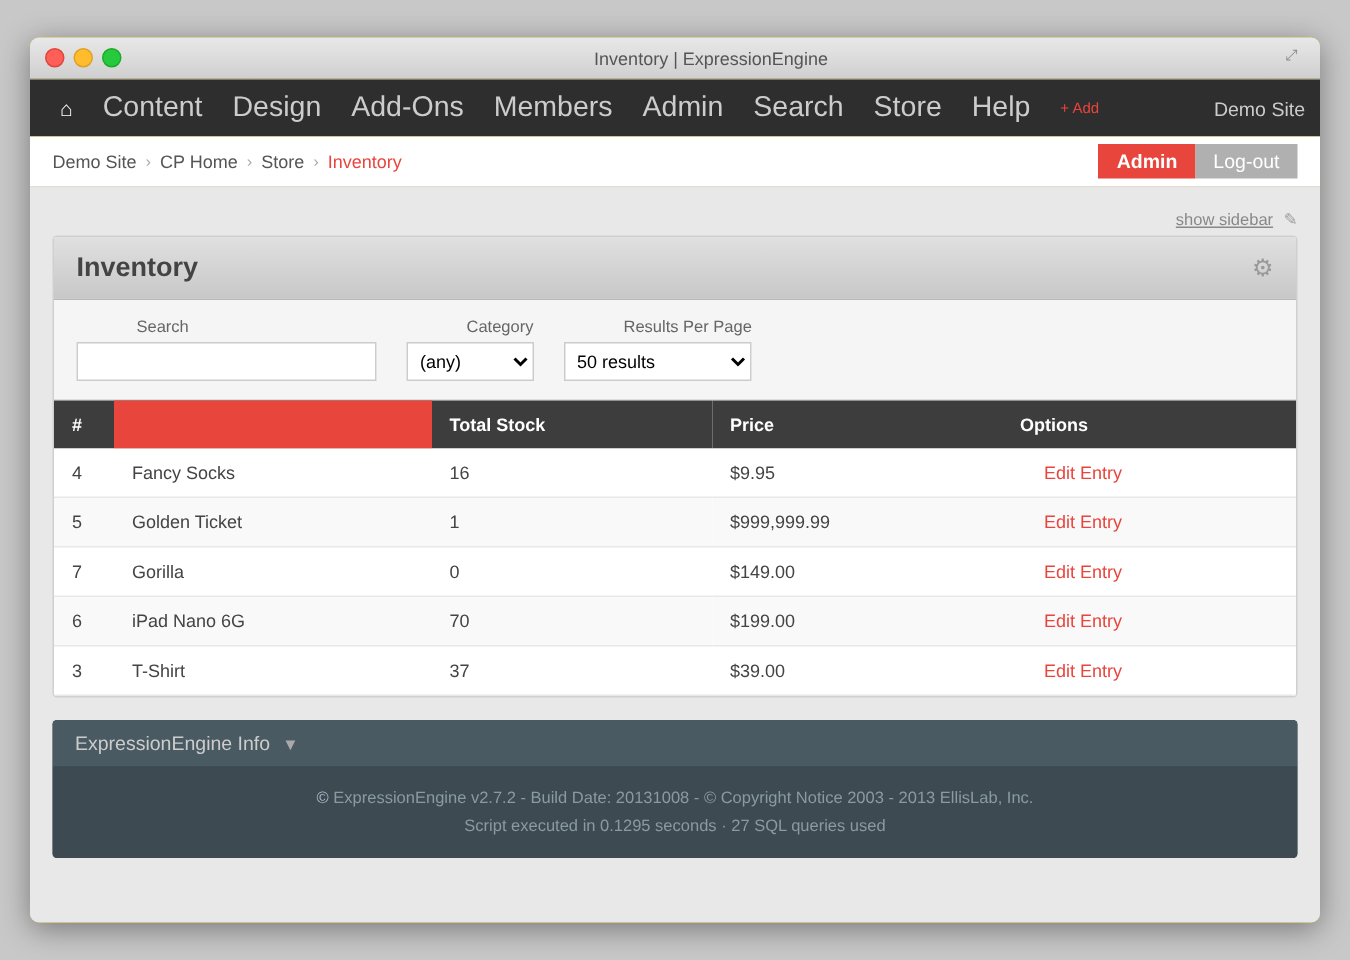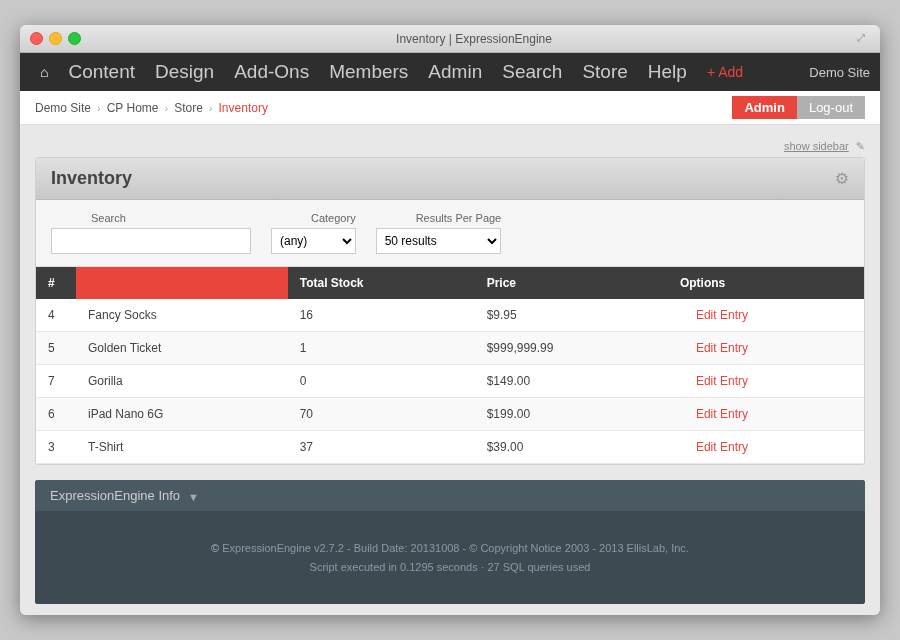--- a/index.html
+++ b/index.html
@@ -73,21 +73,21 @@
       padding: 0 10px;
       height: 38px;
       display: flex;
       align-items: center;
       cursor: pointer;
       font-size: 19px;
     }
     .nav-add {
       color: #e8453c;
       padding: 0 10px;
-      font-size: 14px;
+      font-size: 10px;
       cursor: pointer;
     }
     .nav-spacer { flex: 1; }
     .nav-demo-site {
       color: #ccc;
       font-size: 13px;
     }
     
     .breadcrumb-bar {
       background: #ffffff;
@@ -235,21 +235,21 @@
       display: flex;
       align-items: flex-end;
       gap: 8px;
     }
     .info-panel-title {
       color: #ccc;
       font-size: 13px;
     }
     .info-panel-body {
       background: #3d4a52;
-      padding: 28px;
+      padding: 12px;
       text-align: center;
     }
     .footer-text {
       color: #8a9aa3;
       font-size: 11px;
       line-height: 1.7;
     }
     .footer-ee {
       color: #aabbcc;
       font-size: 11px;

